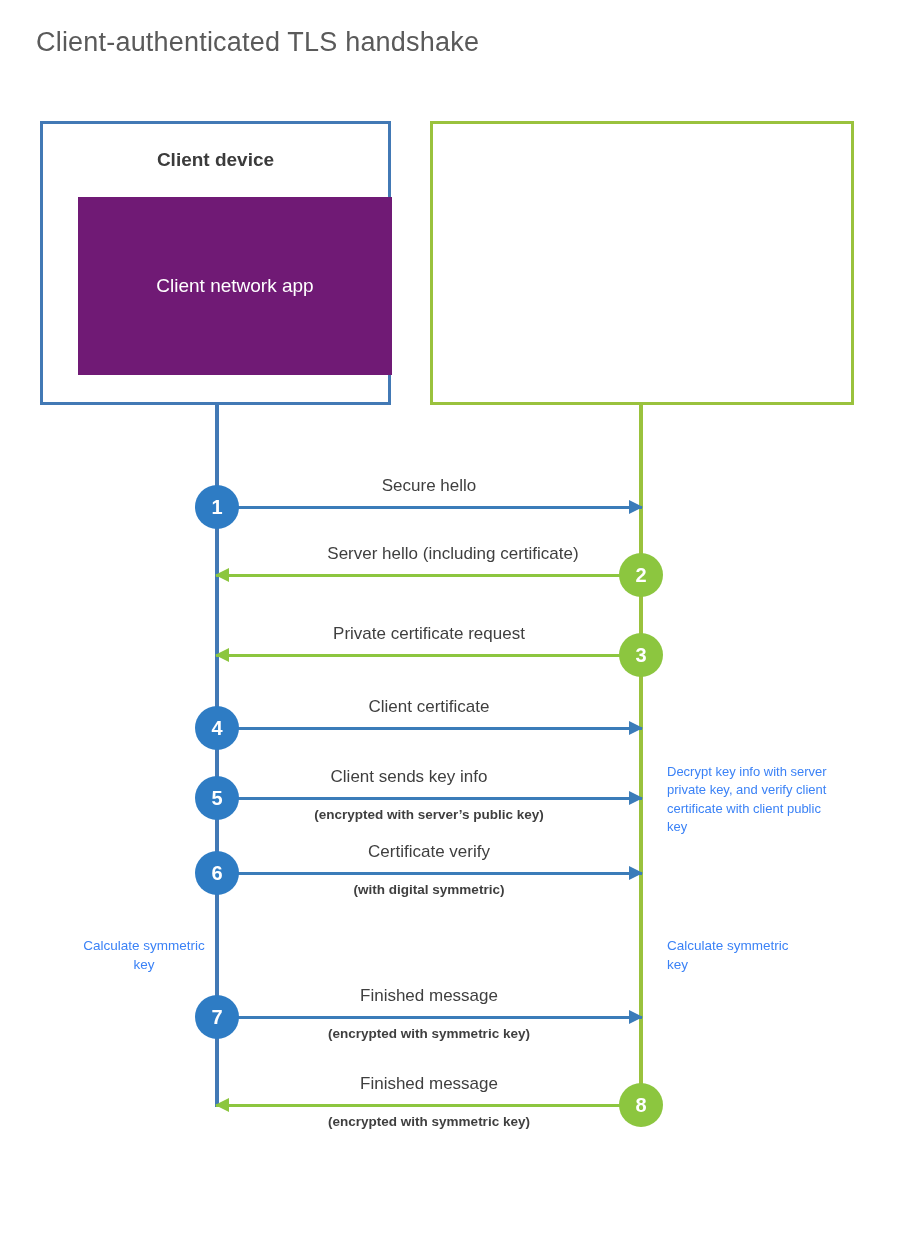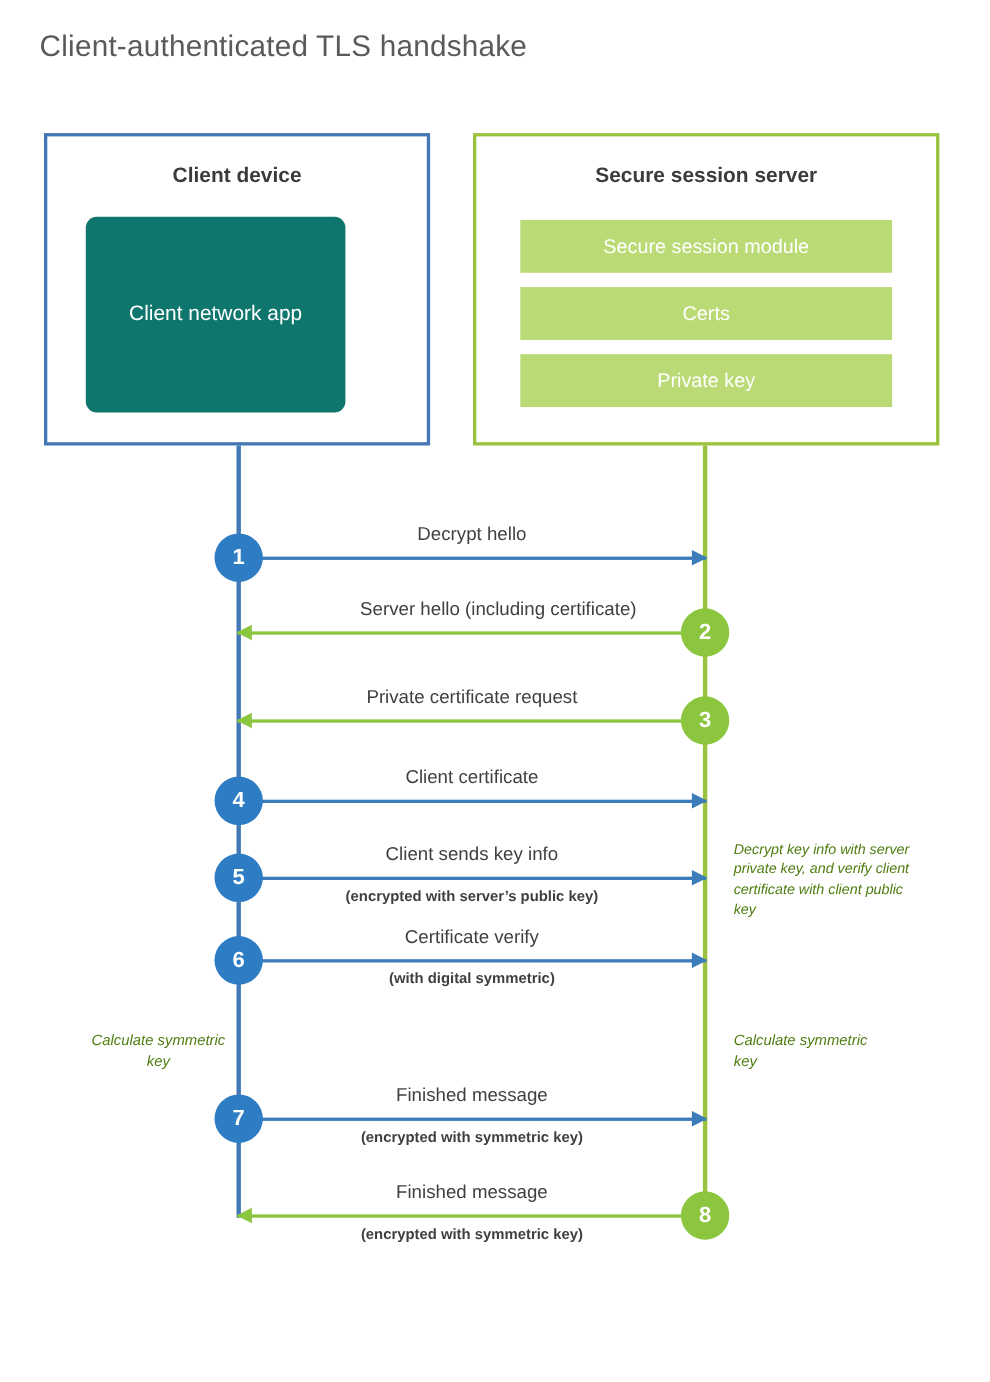--- a/index.html
+++ b/index.html
@@ -58,34 +58,33 @@
     top: 25px;
     text-align: center;
     font-size: 19px;
     font-weight: bold;
     color: #3b3b3b;
   }
   .client-app-box {
     position: absolute;
     left: 35px;
     top: 73px;
-    width: 236px;
+    width: 314px;
     height: 178px;
-    background: #0f766e;
+    background: #701a75;
     color: #ffffff;
     font-size: 19px;
     font-weight: 300;
     display: flex;
     align-items: center;
     justify-content: center;
     text-align: center;
     line-height: 1.34;
     padding: 0 14px;
     box-sizing: border-box;
-    border-radius: 10px;
   }
   .server-bars {
     position: absolute;
     left: 40px;
     top: 76px;
     width: 338px;
   }
   .server-bar {
     height: 48px;
     background: #bada76;
@@ -180,23 +179,22 @@
     white-space: nowrap;
     transform: translateX(-50%);
     top: 9px;
   }
 
   
   .side-note {
     position: absolute;
     font-size: 13px;
     font-weight: 300;
-    color: #4d7c0f;
+    color: #3b82f6;
     line-height: 1.42;
-    font-style: italic;
   }
   .side-note.decrypt {
     left: 667px;
     top: 763px;
     width: 175px;
   }
   .side-note.calc-client {
     left: 78px;
     top: 936px;
     width: 132px;
@@ -217,41 +215,35 @@
 <div id="diagram">
 
   <div class="page-title">Client-authenticated TLS handshake</div>
 
   <div class="actor-box client">
     <div class="actor-title">Client device</div>
     <div class="client-app-box">Client network app</div>
   </div>
 
   <div class="actor-box server">
-    <div class="actor-title">Secure session server</div>
-    <div class="server-bars">
-      <div class="server-bar">Secure session module</div>
-      <div class="server-bar">Certs</div>
-      <div class="server-bar">Private key</div>
-    </div>
   </div>
 
   <div class="lifeline client-line"></div>
   <div class="lifeline server-line"></div>
 
   <div class="side-note decrypt">Decrypt key info with server private key, and verify client certificate with client public key</div>
   <div class="side-note calc-client">Calculate symmetric key</div>
   <div class="side-note calc-server">Calculate symmetric key</div>
 
   <div id="messages-layer">
       <div class="msg" style="left: 0px; top: 507px;">
         <div class="msg-line blue" style="left: 217px; width: 425px;"></div>
         <div class="arrowhead right" style="left: 629px;"></div>
         <div class="step-circle blue" style="left: 195px;">1</div>
-        <div class="msg-label" style="left: 429px;">Decrypt hello</div>
+        <div class="msg-label" style="left: 429px;">Secure hello</div>
       </div>
       <div class="msg" style="left: 0px; top: 575px;">
         <div class="msg-line green" style="left: 216px; width: 425px;"></div>
         <div class="arrowhead left" style="left: 215px;"></div>
         <div class="step-circle green" style="left: 619px;">2</div>
         <div class="msg-label" style="left: 453px;">Server hello (including certificate)</div>
       </div>
       <div class="msg" style="left: 0px; top: 655px;">
         <div class="msg-line green" style="left: 216px; width: 425px;"></div>
         <div class="arrowhead left" style="left: 215px;"></div>
@@ -261,21 +253,21 @@
       <div class="msg" style="left: 0px; top: 728px;">
         <div class="msg-line blue" style="left: 217px; width: 425px;"></div>
         <div class="arrowhead right" style="left: 629px;"></div>
         <div class="step-circle blue" style="left: 195px;">4</div>
         <div class="msg-label" style="left: 429px; text-align: right;">Client certificate</div>
       </div>
       <div class="msg" style="left: 0px; top: 798px;">
         <div class="msg-line blue" style="left: 217px; width: 425px;"></div>
         <div class="arrowhead right" style="left: 629px;"></div>
         <div class="step-circle blue" style="left: 195px;">5</div>
-        <div class="msg-label" style="left: 429px;">Client sends key info</div>
+        <div class="msg-label" style="left: 409px;">Client sends key info</div>
         <div class="msg-sublabel" style="left: 429px;">(encrypted with server’s public key)</div>
       </div>
       <div class="msg" style="left: 0px; top: 873px;">
         <div class="msg-line blue" style="left: 217px; width: 425px;"></div>
         <div class="arrowhead right" style="left: 629px;"></div>
         <div class="step-circle blue" style="left: 195px;">6</div>
         <div class="msg-label" style="left: 429px;">Certificate verify</div>
         <div class="msg-sublabel" style="left: 429px;">(with digital symmetric)</div>
       </div>
       <div class="msg" style="left: 0px; top: 1017px;">

